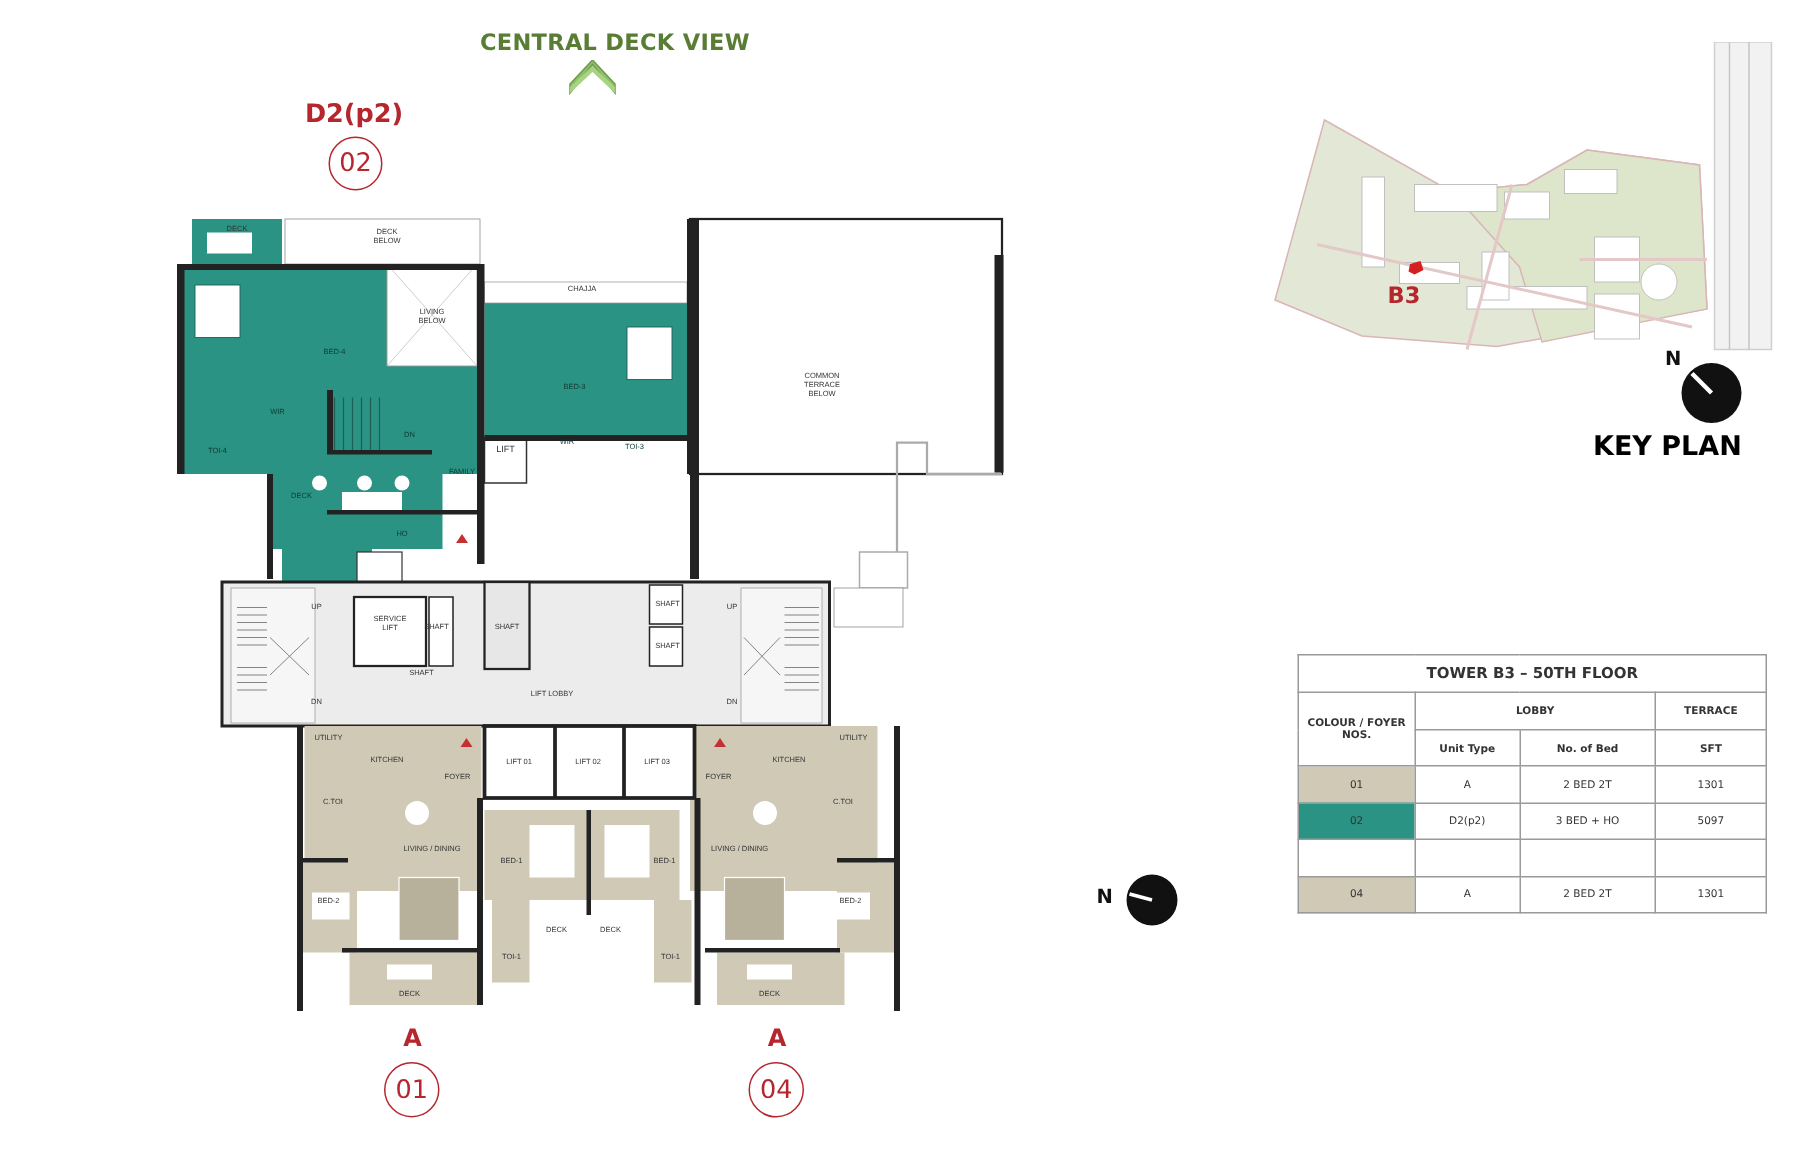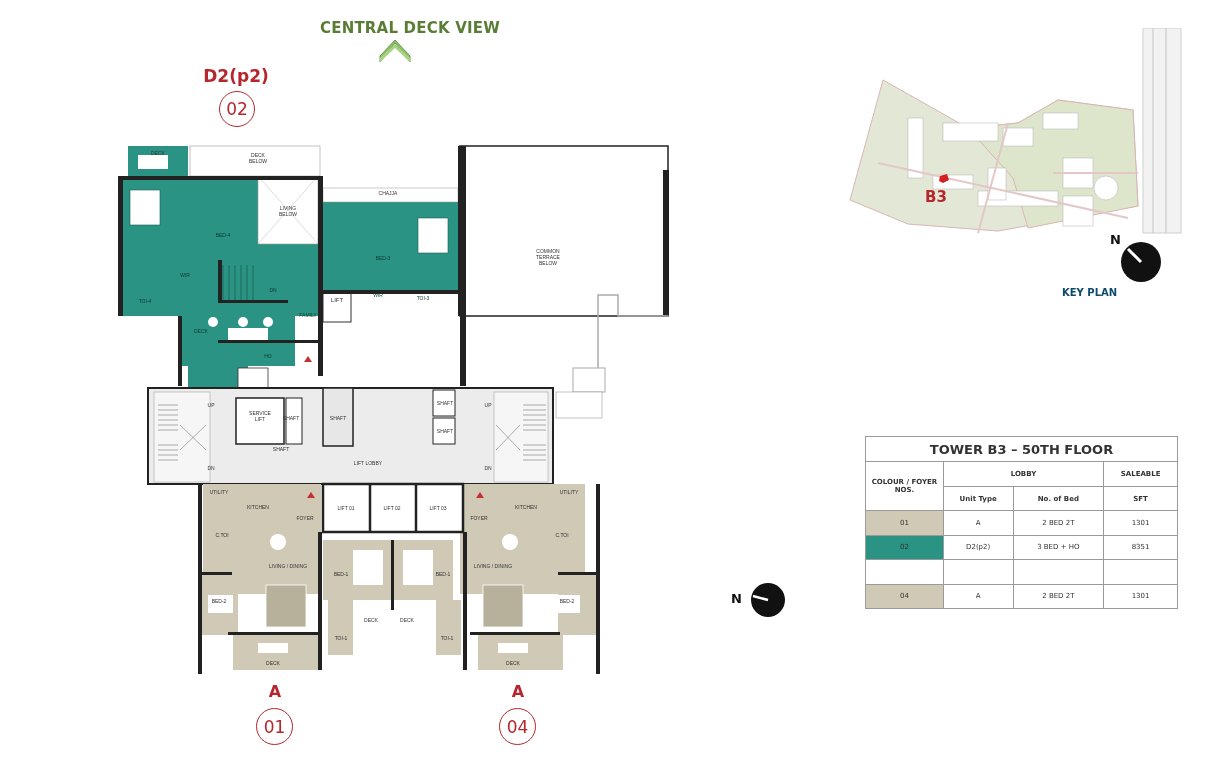--- a/index.html
+++ b/index.html
@@ -13,28 +13,28 @@
   .view-title { color: #5a7d36; font-weight: bold; font-size: 15px; font-family: "DejaVu Sans", sans-serif; letter-spacing: 0.2px; }
 
   
   .plan { left: 118px; top: 140px; width: 560px; height: 540px; }
   .room-text { position: absolute; font-size: 5px; color: #333; font-family: "Liberation Sans", sans-serif; text-align: center; line-height: 6px; }
 
   
   .unit-table { position: absolute; left: 865px; top: 436px; width: 313px; border-collapse: collapse; font-family: "DejaVu Sans", sans-serif; font-size: 7px; color: #333; }
   .unit-table td, .unit-table th { border: 1px solid #9a9a9a; text-align: center; vertical-align: middle; }
   .unit-table th { font-weight: bold; }
-  .unit-table .title-row th { height: 25px; font-size: 13px; }
+  .unit-table .title-row th { height: 25px; font-size: 10px; }
   .unit-table .hdr1 th { height: 25px; }
   .unit-table .hdr2 th { height: 24px; font-weight: bold; }
   .unit-table td { height: 24.5px; }
 
   
   .keyplan { left: 848px; top: 28px; width: 335px; height: 215px; }
-  .key-label { font-family: "DejaVu Sans", sans-serif; font-weight: bold; font-size: 10px; color: #0c4a6e; }
+  .key-label { font-family: "DejaVu Sans", sans-serif; font-weight: bold; font-size: 18px; color: #000000; }
   .north-n { font-family: "DejaVu Sans", sans-serif; font-weight: bold; font-size: 13px; color: #111; }
 </style>
 </head>
 <body>
 
 <div class="abs view-title" style="left:320px; top:19px;">CENTRAL DECK VIEW</div>
 <svg class="abs" style="left:379px; top:40px;" width="32" height="24">
   <polygon points="1,22 16,3 31,22 31,16 16,0 1,16" fill="#8dbf6a" stroke="#6e9b4c" stroke-width="1"></polygon>
   <polygon points="1,22 16,8 31,22 31,18 16,4 1,18" fill="#a8d383"></polygon>
 </svg>
@@ -296,38 +296,38 @@
       <col style="width:91px">
       <col style="width:74px">
   </colgroup>
   <tbody>
       <tr class="title-row">
     <th colspan="4">TOWER B3 – 50TH FLOOR</th>
   </tr>
   <tr class="hdr1">
     <th rowspan="2">COLOUR / FOYER NOS.</th>
     <th colspan="2">LOBBY</th>
-    <th>SALEABLE</th>
+    <th>TERRACE</th>
   </tr>
   <tr class="hdr2">
     <th>Unit Type</th>
     <th>No. of Bed</th>
     <th>SFT</th>
   </tr>
   <tr>
     <td style="background:#cfc9b6;">01</td>
     <td>A</td>
     <td>2 BED  2T</td>
     <td>1301</td>
   </tr>
   <tr>
     <td style="background:#2a9383;">02</td>
     <td>D2(p2)</td>
     <td>3 BED + HO</td>
-    <td>8351</td>
+    <td>5097</td>
   </tr>
   <tr>
     <td></td>
     <td></td>
     <td></td>
     <td></td>
   </tr>
   <tr>
     <td style="background:#cfc9b6;">04</td>
     <td>A</td>

